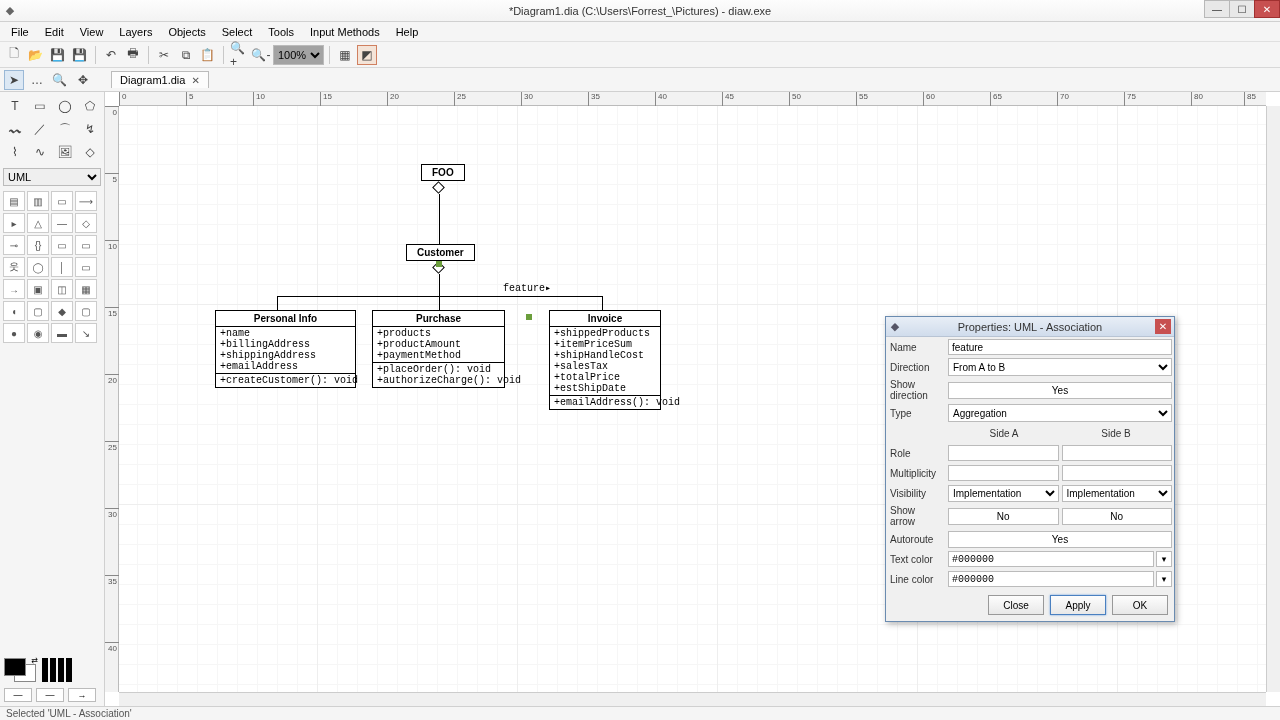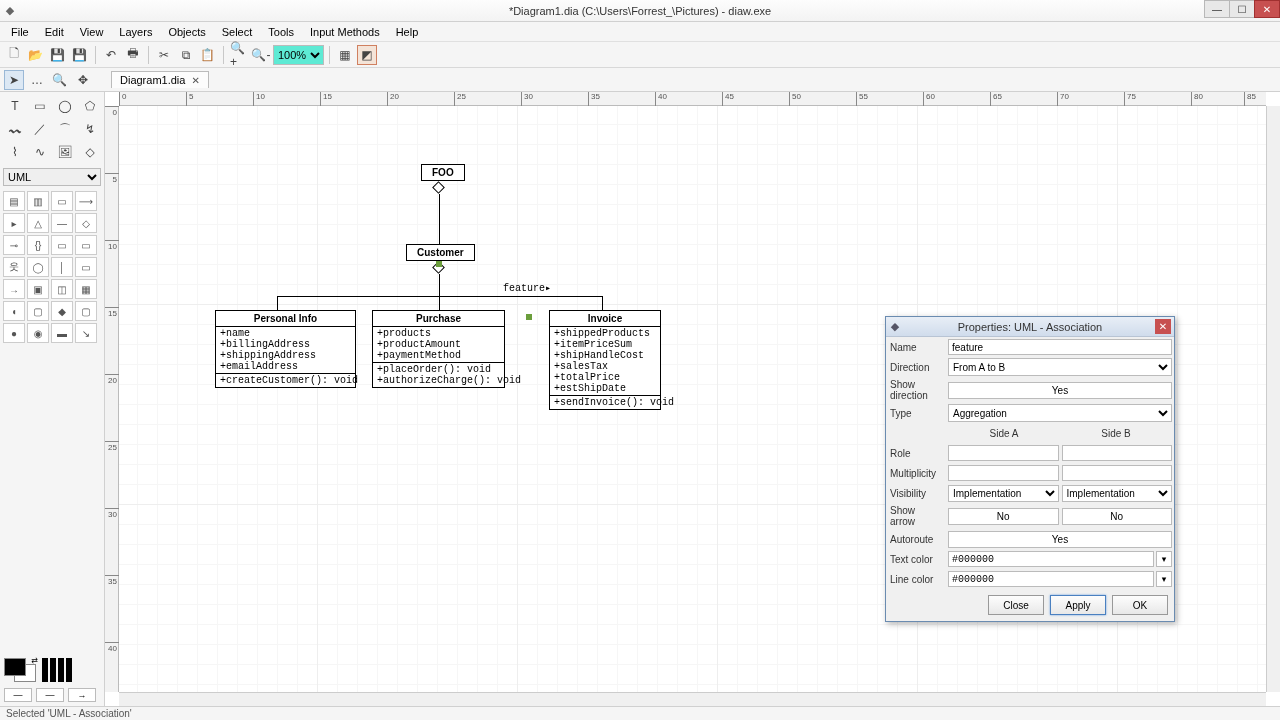--- a/index.html
+++ b/index.html
@@ -11,21 +11,21 @@
   .titlebar .wbtns { position: absolute; right: 0; top: 0; display: flex; }
   .wbtn { width: 26px; height: 18px; border: 1px solid #b8b8b8; background: #e8e8e8; margin-left: -1px; font-size: 10px; display: flex; align-items: center; justify-content: center; cursor: pointer; }
   .wbtn.close { background: #c75050; color: #fff; border-color: #a03030; }
   
   .menubar { height: 20px; background: #f5f5f5; display: flex; align-items: center; font-size: 11px; padding: 0 4px; gap: 2px; border-bottom: 1px solid #e0e0e0;}
   .menubar .mitem { padding: 2px 7px; cursor: pointer; }
   
   .toolbar { height: 26px; background: #f5f5f5; display: flex; align-items: center; padding: 0 4px; gap: 2px; border-bottom: 1px solid #d8d8d8;}
   .tbtn { width: 20px; height: 20px; border: 1px solid transparent; display: flex; align-items: center; justify-content: center; font-size: 12px; cursor: pointer; color: #444;}
   .tsep { width: 1px; height: 18px; background: #c8c8c8; margin: 0 3px; }
-  .zoomsel { height: 20px; font-size: 11px; border: 1px solid #bbb; background: #5eead4; }
+  .zoomsel { height: 20px; font-size: 11px; border: 1px solid #bbb; background: #a3a3a3; }
   
   .tabrow { height: 24px; background: #f5f5f5; display: flex; align-items: center; border-bottom: 1px solid #d0d0d0;}
   .leftctrls { width: 105px; display:flex; align-items:center; gap:3px; padding-left:4px;}
   .leftctrls .tbtn { width:20px; height:20px;}
   .tab { border: 1px solid #bbb; border-bottom: none; padding: 2px 8px; font-size: 11px; background: #fcfcfc; margin-left: 6px; display: flex; align-items: center; gap: 6px;}
   .tab .tx { font-size: 10px; color: #555; cursor:pointer;}
   
   .main { display: flex; height: calc(720px - 22px - 20px - 26px - 24px - 14px); position: relative; }
   .sidebar { width: 105px; background: #f5f5f5; border-right: 1px solid #d0d0d0; display:flex; flex-direction:column;}
   .toolgrid { display: grid; grid-template-columns: repeat(4, 24px); gap: 1px; padding: 3px; }
@@ -302,21 +302,21 @@
       </div>
 
       <div class="umlbox umlclass" style="left:430px; top:204px; width:112px;">
         <div class="head">Invoice</div>
         <div class="sect">+shippedProducts
 +itemPriceSum
 +shipHandleCost
 +salesTax
 +totalPrice
 +estShipDate</div>
-        <div class="sect">+sendInvoice(): void</div>
+        <div class="sect">+emailAddress(): void</div>
       </div>
     </div>
     <div class="hscroll"></div>
     <div class="vscroll"></div>
   </div>
 
   <div class="dialog">
     <div class="dlgtitle">
       <div class="dicon">◆</div>
       <div class="dtxt">Properties: UML - Association</div>

